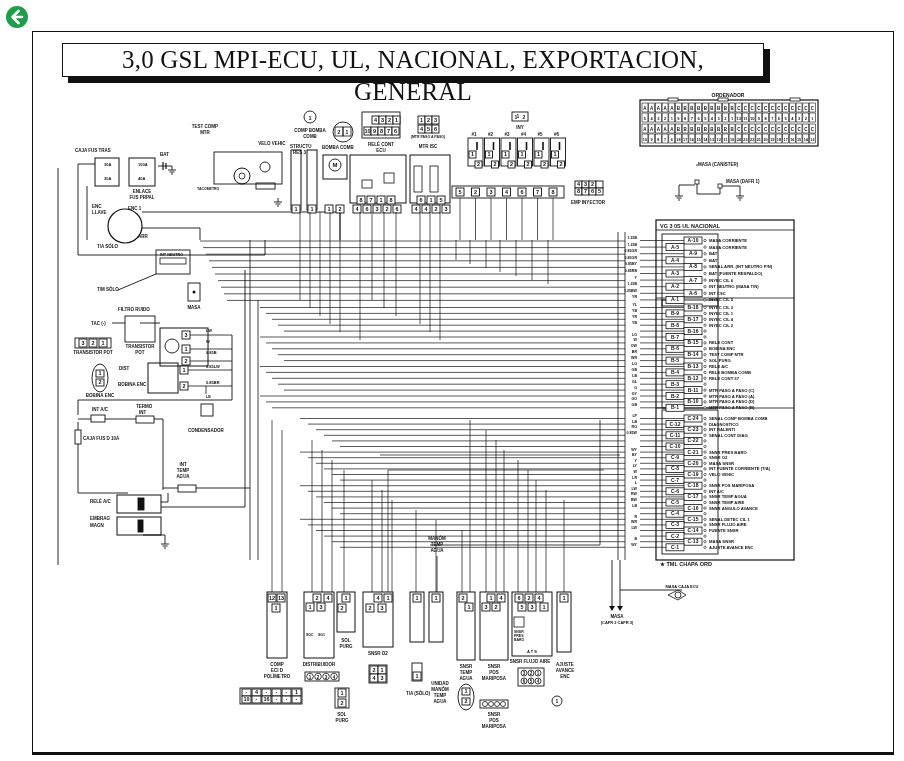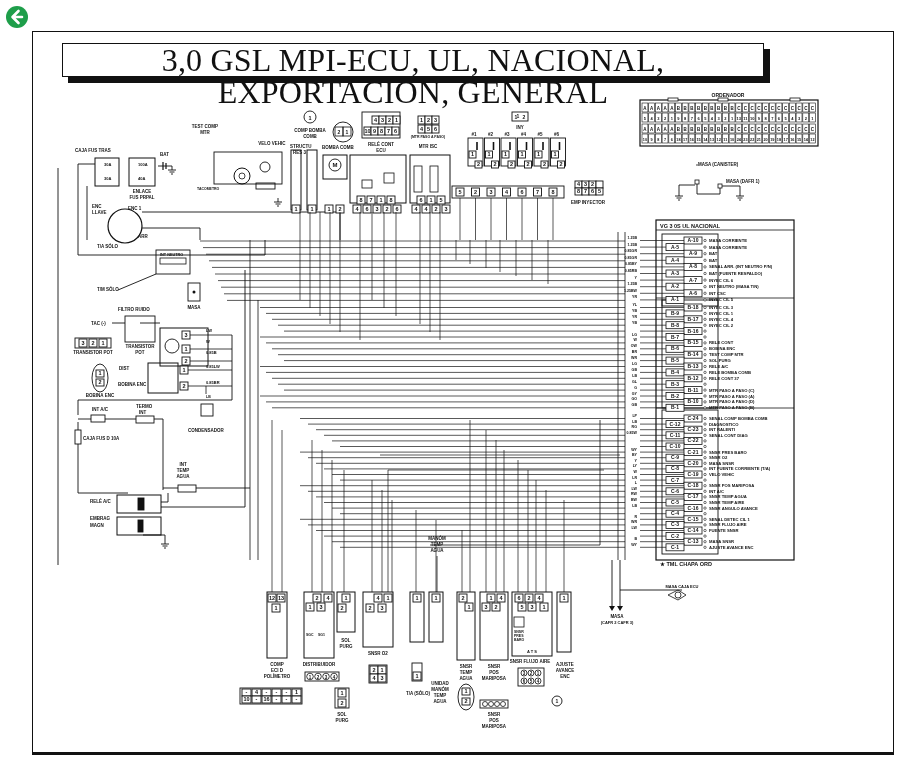--- a/index.html
+++ b/index.html
@@ -1,21 +1,21 @@
 <!DOCTYPE html>
 <html><head>
 <meta charset="utf-8">
 <style>
   html, body { margin: 0; padding: 0; background: #ffffff; }
   body { width: 904px; height: 761px; position: relative; overflow: hidden; font-family: "Liberation Sans", sans-serif; }
   #back-btn { position: absolute; left: 6px; top: 6px; width: 22px; height: 22px; border-radius: 50%; background: #1e9e4a; cursor: pointer; }
   #back-btn svg { position: absolute; left: 0; top: 0; }
   #frame { position: absolute; left: 32px; top: 31px; width: 862px; height: 724px; border: 1.5px solid #111; border-bottom: 3px solid #111; box-sizing: border-box; }
   #title-box { position: absolute; left: 62px; top: 43px; width: 702px; height: 34px; border: 1.5px solid #111; background: #fff; box-shadow: 6px 6px 0 #111; box-sizing: border-box; }
-  #title-text { position: absolute; left: 0; right: 0; top: 0; bottom: 0; text-align: center; font-family: "Liberation Serif", serif; font-size: 32px; line-height: 32px; color: #111; letter-spacing: 0.2px; }
+  #title-text { position: absolute; left: 0; right: 0; top: 0; bottom: 0; text-align: center; font-family: "Liberation Serif", serif; font-size: 25px; line-height: 32px; color: #111; letter-spacing: 0.2px; }
   #schematic { position: absolute; left: 0; top: 0; }
   #schematic text { font-family: "Liberation Sans", sans-serif; fill: #111; }
 </style>
 </head>
 <body>
 
 <div id="back-btn">
   <svg width="22" height="22" viewBox="0 0 22 22">
     <path d="M12.5 5 L6.5 11 L12.5 17 M7 11 L16 11" stroke="#fff" stroke-width="2.6" fill="none" stroke-linecap="round" stroke-linejoin="round"></path>
   </svg>

